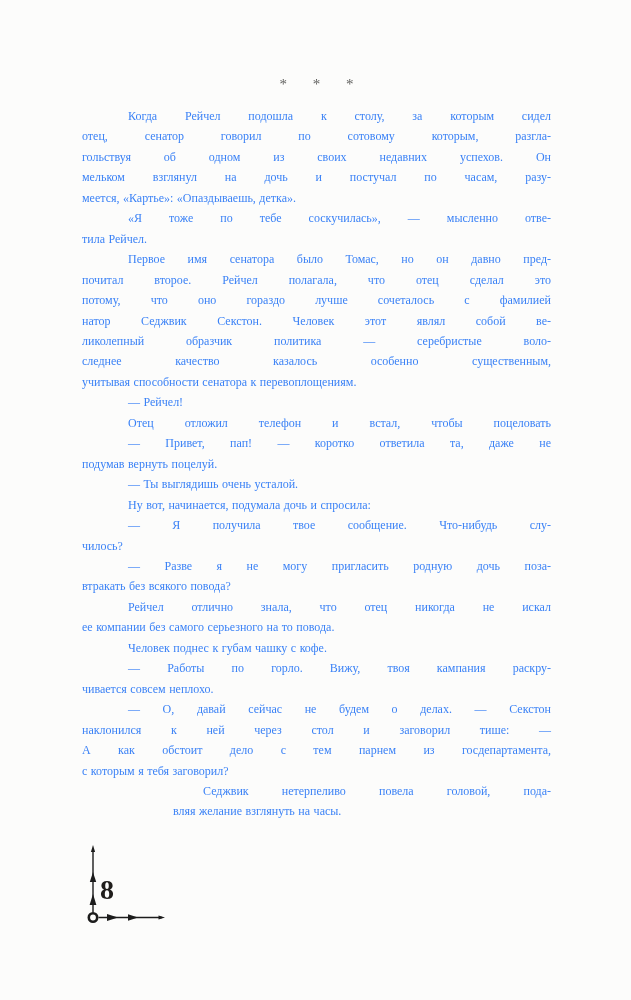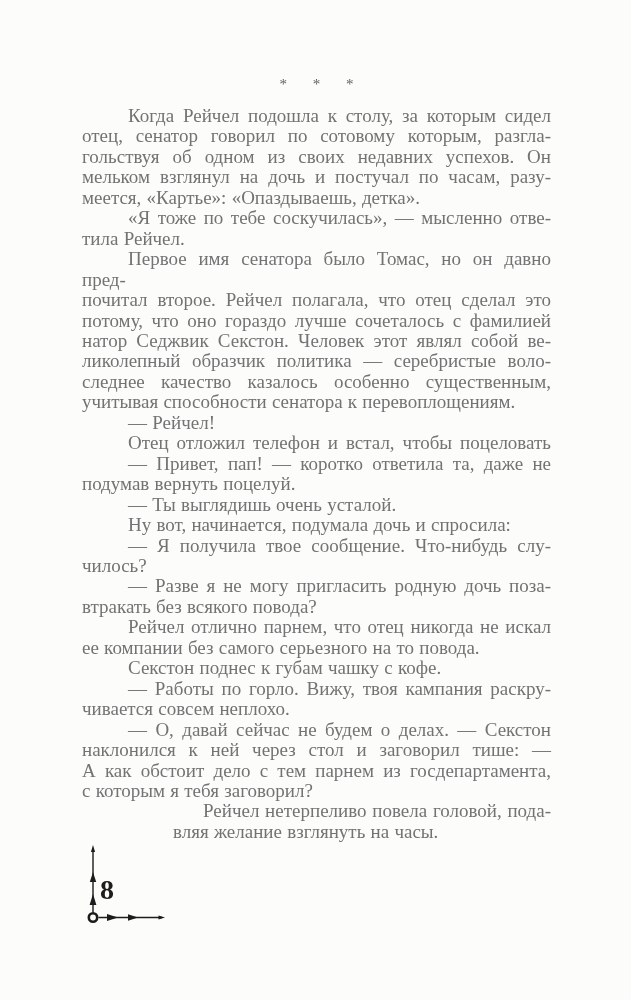--- a/index.html
+++ b/index.html
@@ -14,21 +14,21 @@
     background:#fcfcfb;
   }
   .separator{
     position:absolute;left:82px;top:76px;width:469px;
     text-align:center;
     font-size:15px;color:#5f5f5d;letter-spacing:11px;
     text-indent:11px; 
   }
   .text-block{
     position:absolute;left:82px;top:106px;width:469px;
-    font-size:19px;line-height:20.45px;color:#737373;
+    font-size:12px;line-height:20.45px;color:#3b82f6;
   }
   .paragraph{margin:0;padding:0;}
   .paragraph.offset{margin-left:91px;}
   .line{
     text-align:justify;
     text-align-last:justify;
     word-spacing:0.5px;
   }
   .line.para-end{text-align-last:left;}
   .line.para-start{text-indent:46px;}
@@ -87,38 +87,38 @@
       </div>
       <div class="paragraph">
         <div class="line para-start">— Я получила твое сообщение. Что-нибудь слу-</div>
         <div class="line para-end">чилось?</div>
       </div>
       <div class="paragraph">
         <div class="line para-start">— Разве я не могу пригласить родную дочь поза-</div>
         <div class="line para-end">втракать без всякого повода?</div>
       </div>
       <div class="paragraph">
-        <div class="line para-start">Рейчел отлично парнем, что отец никогда не искал</div>
+        <div class="line para-start">Рейчел отлично знала, что отец никогда не искал</div>
         <div class="line para-end">ее компании без самого серьезного на то повода.</div>
       </div>
       <div class="paragraph">
-        <div class="line para-start para-end">Секстон поднес к губам чашку с кофе.</div>
+        <div class="line para-start para-end">Человек поднес к губам чашку с кофе.</div>
       </div>
       <div class="paragraph">
         <div class="line para-start">— Работы по горло. Вижу, твоя кампания раскру-</div>
         <div class="line para-end">чивается совсем неплохо.</div>
       </div>
       <div class="paragraph">
         <div class="line para-start">— О, давай сейчас не будем о делах. — Секстон</div>
         <div class="line">наклонился к ней через стол и заговорил тише: —</div>
         <div class="line">А как обстоит дело с тем парнем из госдепартамента,</div>
         <div class="line para-end">с которым я тебя заговорил?</div>
       </div>
       <div class="paragraph offset">
-        <div class="line para-start">Рейчел нетерпеливо повела головой, пода-</div>
+        <div class="line para-start">Седжвик нетерпеливо повела головой, пода-</div>
         <div class="line para-end">вляя желание взглянуть на часы.</div>
       </div>
     </div>
 
   <div class="corner-ornament">
     <svg width="84" height="88" viewBox="0 0 84 88" xmlns="http://www.w3.org/2000/svg">
 
       <circle cx="9" cy="75.5" r="4.2" fill="#fcfcfb" stroke="#1c1c1c" stroke-width="2.6"></circle>
 
       <line x1="9" y1="70.5" x2="9" y2="7" stroke="#1c1c1c" stroke-width="1.4"></line>

